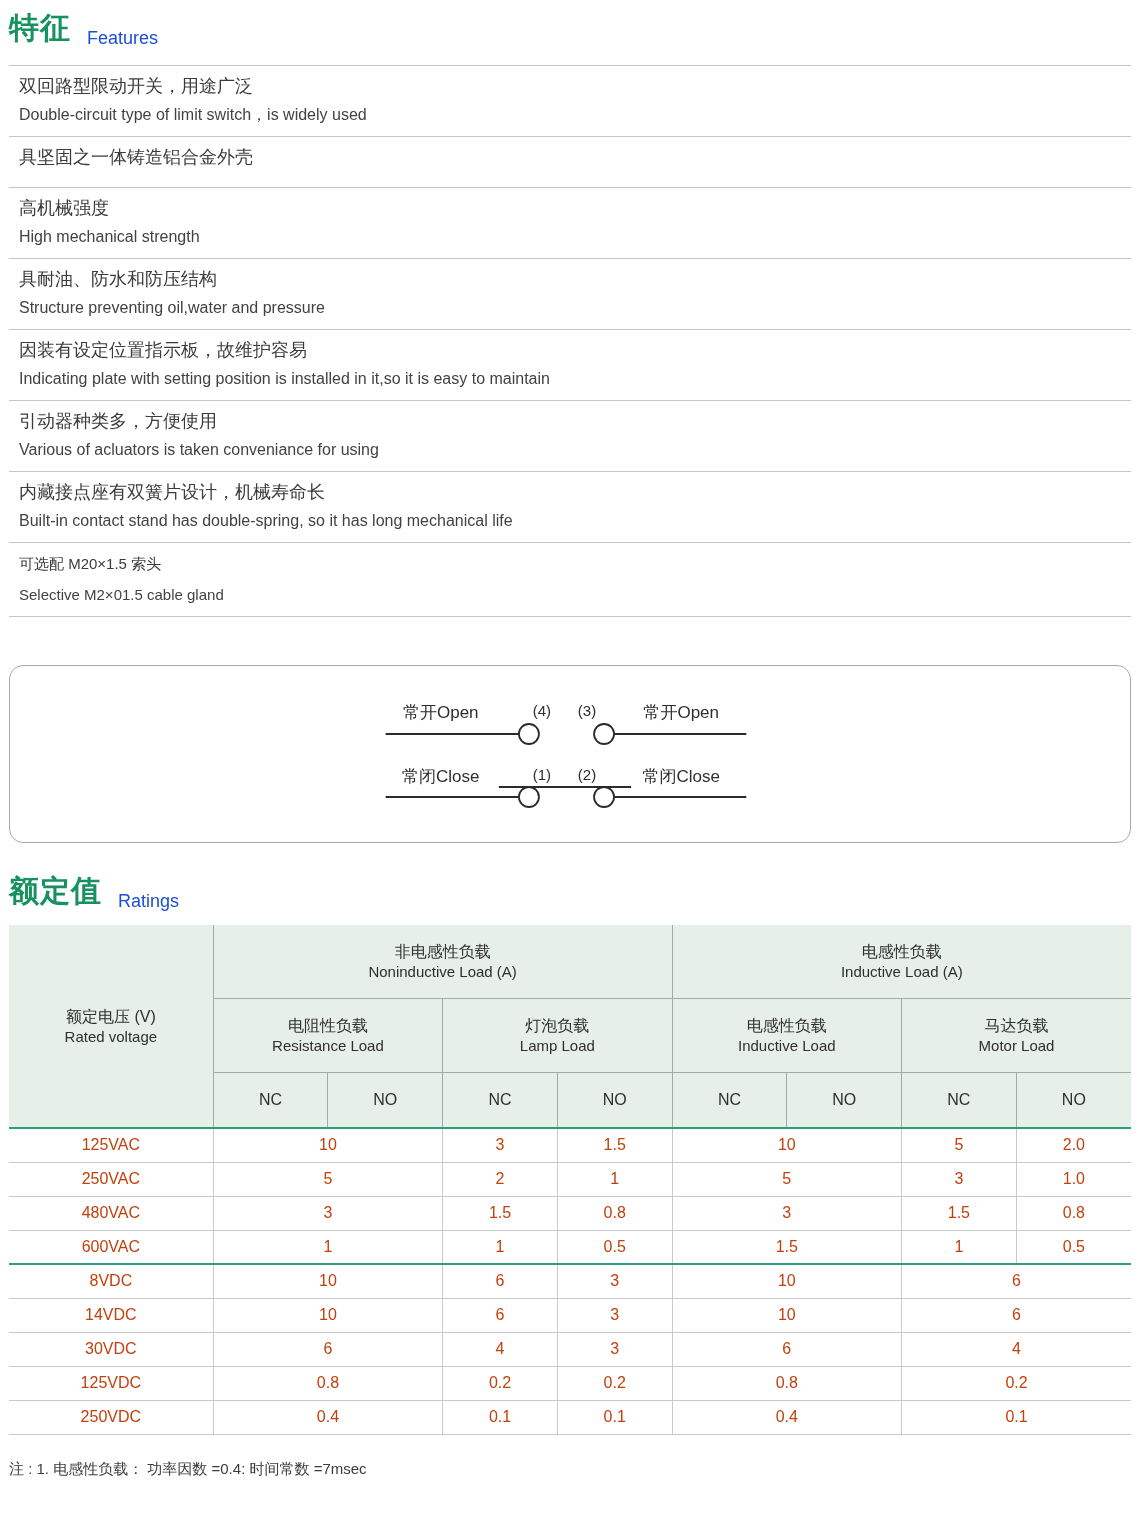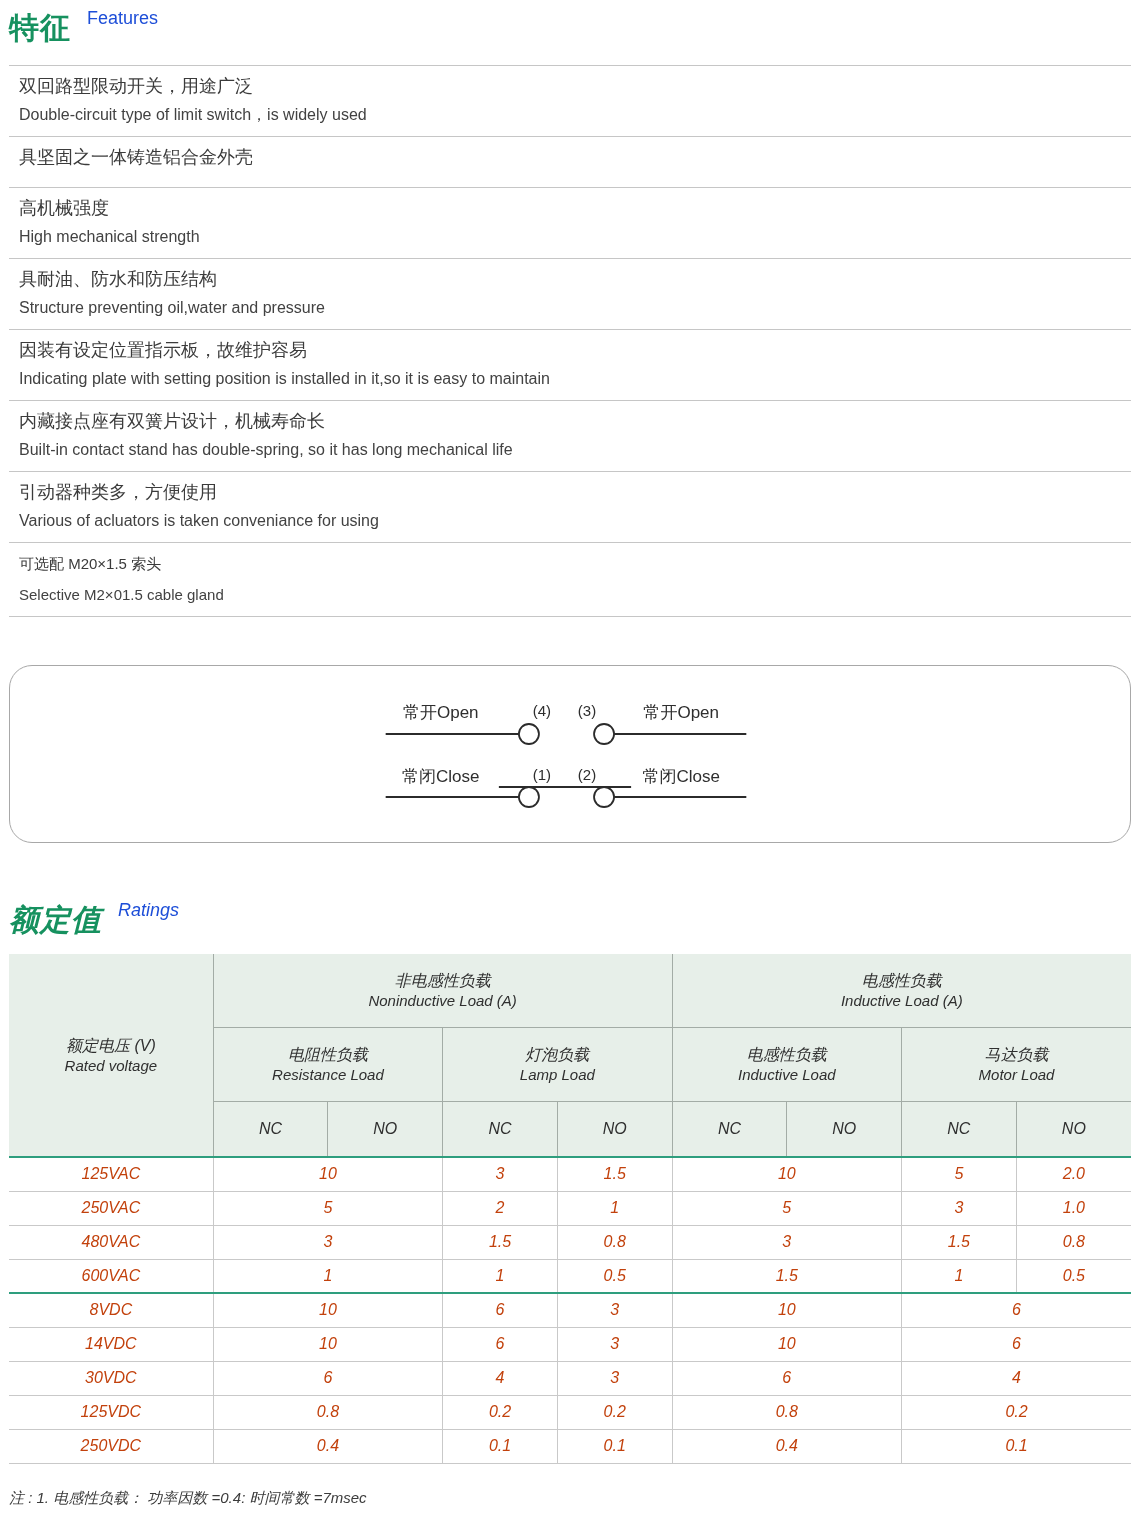--- a/index.html
+++ b/index.html
@@ -13,45 +13,45 @@
   }
   *{box-sizing:border-box;}
   html,body{margin:0;padding:0;}
   body{
     width:1140px;min-height:1525px;background:#ffffff;color:var(--text);
     font-family:"Liberation Sans","DejaVu Sans",sans-serif;
   }
   .page{padding:8px 9px 20px 9px;}
 
   
-  .sec-head{display:flex;align-items:flex-start;gap:16px;}
+  .sec-head{display:flex;align-items:flex-end;gap:16px;}
   .sec-head .zh{font-size:30px;font-weight:bold;color:var(--green);letter-spacing:1px;}
   .sec-head .en{font-size:18px;color:#1d4ed8;}
 
   
   .features-list{margin-top:16px;}
   .feat{border-top:1px solid var(--sep);padding:9px 0 11px 10px;}
   .feat:last-child{border-bottom:1px solid var(--sep);}
   .feat .zh{font-size:18px;color:#3b3b3b;margin-bottom:7px;line-height:23px;}
   .feat .en{font-size:16px;color:#424242;line-height:20px;}
   .feat.small .zh{font-size:15px;margin-bottom:10px;}
   .feat.small .en{font-size:15px;}
 
   
   .contact-section{margin-top:48px;}
   .box{
-    margin-top:20px;height:178px;border:1px solid #a8a8a8;border-radius:23px;
+    margin-top:20px;height:178px;border:1px solid #a8a8a8;border-radius:14px;
     position:relative;overflow:hidden;background:#fff;
   }
   .box svg{position:absolute;inset:0;width:100%;height:100%;}
   .diag-label{font-size:17px;fill:#2e2e2e;}
   .diag-term{font-size:15px;fill:#2e2e2e;}
 
   
-  .ratings-section{margin-top:57px;font-style:italic;}
+  .ratings-section{margin-top:28px;}
   table{width:100%;border-collapse:collapse;table-layout:fixed;margin-top:13px;}
   thead th{
     background:var(--hdrbg);font-weight:normal;border:1px solid var(--hdr-border);
     padding:16px 2px;color:#2f2f2f;
   }
   thead tr:first-child th{border-top:none;height:52px;}
   thead tr.subrow th{height:50px;}
   thead tr.ncrow th{height:28px;font-size:16px;border-bottom:2px solid var(--teal);padding:18px;}
   thead th:first-child{border-left:none;}
   thead th:last-child{border-right:none;}
@@ -94,26 +94,26 @@
       </div>
       <div class="feat">
         <div class="zh">具耐油、防水和防压结构</div>
         <div class="en">Structure preventing oil,water and pressure</div>
       </div>
       <div class="feat">
         <div class="zh">因装有设定位置指示板，故维护容易</div>
         <div class="en">Indicating plate with setting position is installed in it,so it is easy to maintain</div>
       </div>
       <div class="feat">
+        <div class="zh">引动器种类多，方便使用</div>
+        <div class="en">Various of acluators is taken conveniance for using</div>
+      </div>
+      <div class="feat">
         <div class="zh">内藏接点座有双簧片设计，机械寿命长</div>
         <div class="en">Built-in contact stand has double-spring, so it has long mechanical life</div>
-      </div>
-      <div class="feat">
-        <div class="zh">引动器种类多，方便使用</div>
-        <div class="en">Various of acluators is taken conveniance for using</div>
       </div>
       <div class="feat small">
         <div class="zh">可选配 M20×1.5 索头</div>
         <div class="en">Selective M2×01.5 cable gland</div>
       </div>
     </div>
   </section>
 
   <section class="contact-section">
     <div class="box">

